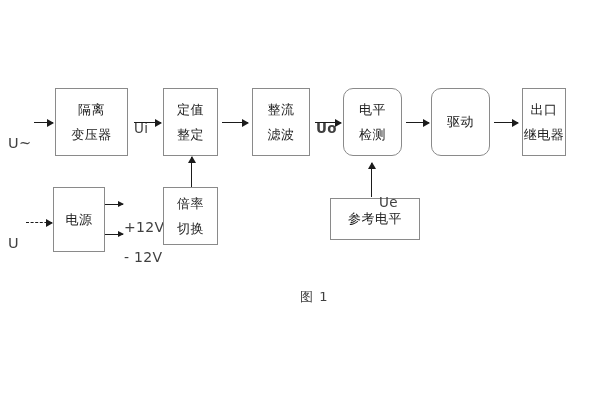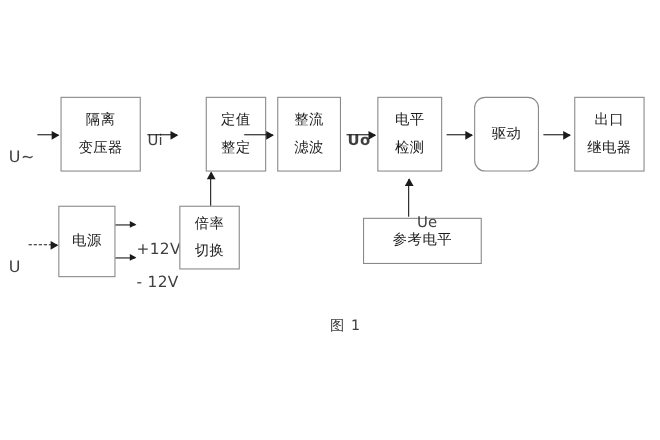--- a/index.html
+++ b/index.html
@@ -104,49 +104,49 @@
   <div class="arrow-r" style="left:34px; top:122px; width:19px;"></div>
 
   <div class="block" style="left:55px; top:88px; width:73px; height:68px;justify-content:center;">
     <span class="ln">隔离</span>
     <span class="ln">变压器</span>
   </div>
 
   <div class="txt sig" style="left:134px; top:98px;">Ui</div>
   <div class="arrow-r" style="left:134px; top:122px; width:27px;"></div>
 
-  <div class="block" style="left:163px; top:88px; width:55px; height:68px;margin-left:24px;">
+  <div class="block" style="left:163px; top:88px; width:55px; height:68px;">
     <span class="ln">定值</span>
     <span class="ln">整定</span>
   </div>
 
   <div class="arrow-r" style="left:222px; top:122px; width:26px;"></div>
 
   <div class="block" style="left:252px; top:88px; width:58px; height:68px;">
     <span class="ln">整流</span>
     <span class="ln">滤波</span>
   </div>
 
   <div class="txt sig" style="left:316px; top:98px;font-weight:bold;">Uo</div>
   <div class="arrow-r" style="left:315px; top:122px; width:26px;"></div>
 
-  <div class="block" style="left:343px; top:88px; width:59px; height:68px;">
+  <div class="block" style="left:343px; top:88px; width:59px; height:68px;border-radius:10px;">
     <span class="ln">电平</span>
     <span class="ln">检测</span>
   </div>
 
   <div class="arrow-r" style="left:406px; top:122px; width:23px;"></div>
 
   <div class="block one-line" style="left:431px; top:88px; width:59px; height:68px;border-radius:10px;">
     <span class="ln">驱动</span>
   </div>
 
   <div class="arrow-r" style="left:494px; top:122px; width:24px;"></div>
 
-  <div class="block" style="left:522px; top:88px; width:64px; height:68px;">
+  <div class="block" style="left:522px; top:88px; width:44px; height:68px;">
     <span class="ln">出口</span>
     <span class="ln">继电器</span>
   </div>
 
   <div class="txt port" style="left:8px; top:212px;">U</div>
   <div class="arrow-r dashed" style="left:26px; top:222px; width:26px;"></div>
 
   <div class="block one-line" style="left:53px; top:187px; width:52px; height:65px;">
     <span class="ln">电源</span>
   </div>
@@ -157,21 +157,21 @@
   <div class="arrow-r thin" style="left:105px; top:234px; width:18px;"></div>
   <div class="txt rail" style="left:124px; top:226px;">- 12V</div>
 
   <div class="block" style="left:163px; top:187px; width:55px; height:58px;">
     <span class="ln">倍率</span>
     <span class="ln">切换</span>
   </div>
 
   <div class="arrow-u" style="left:191px; top:157px; height:30px;"></div>
 
-  <div class="block one-line" style="left:330px; top:198px; width:108px; height:42px;">
+  <div class="block one-line" style="left:330px; top:198px; width:90px; height:42px;">
     <span class="ln">参考电平</span>
   </div>
 
   <div class="arrow-u" style="left:371px; top:163px; height:34px;"></div>
   <div class="txt sig" style="left:379px; top:172px;">Ue</div>
 
   <div class="txt caption" style="left:300px; top:266px;">图 1</div>
 
 </div>
 

